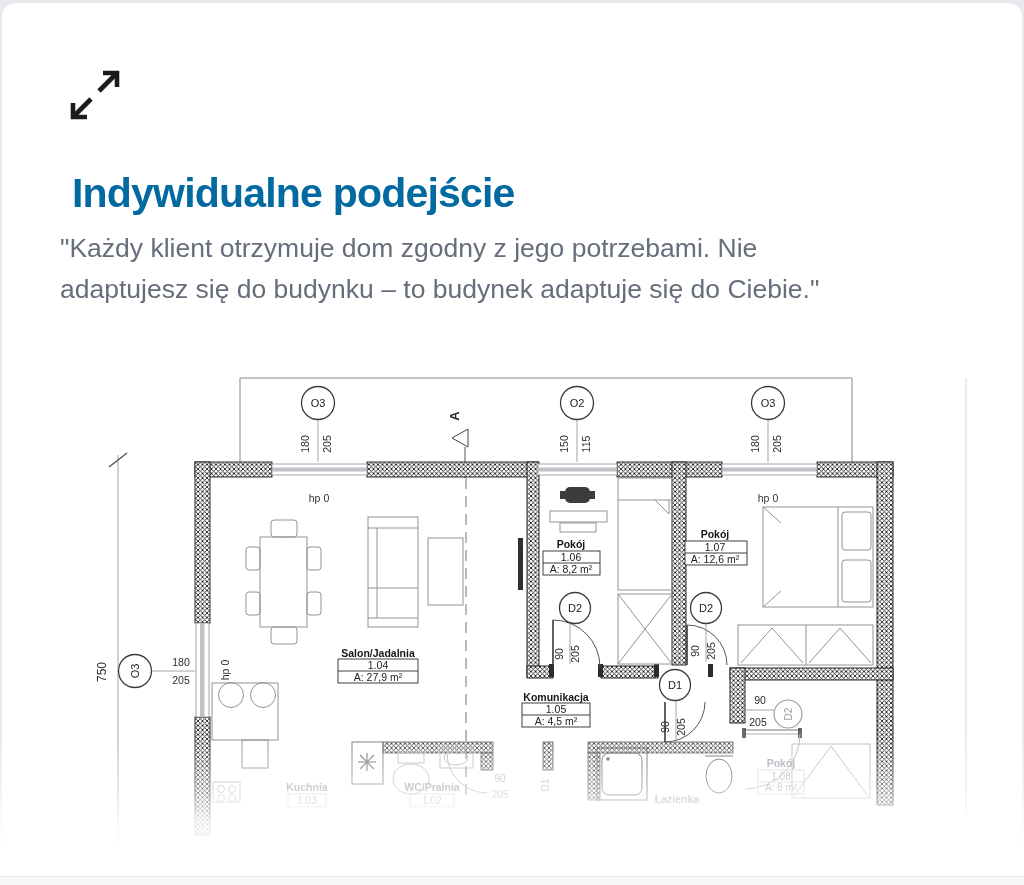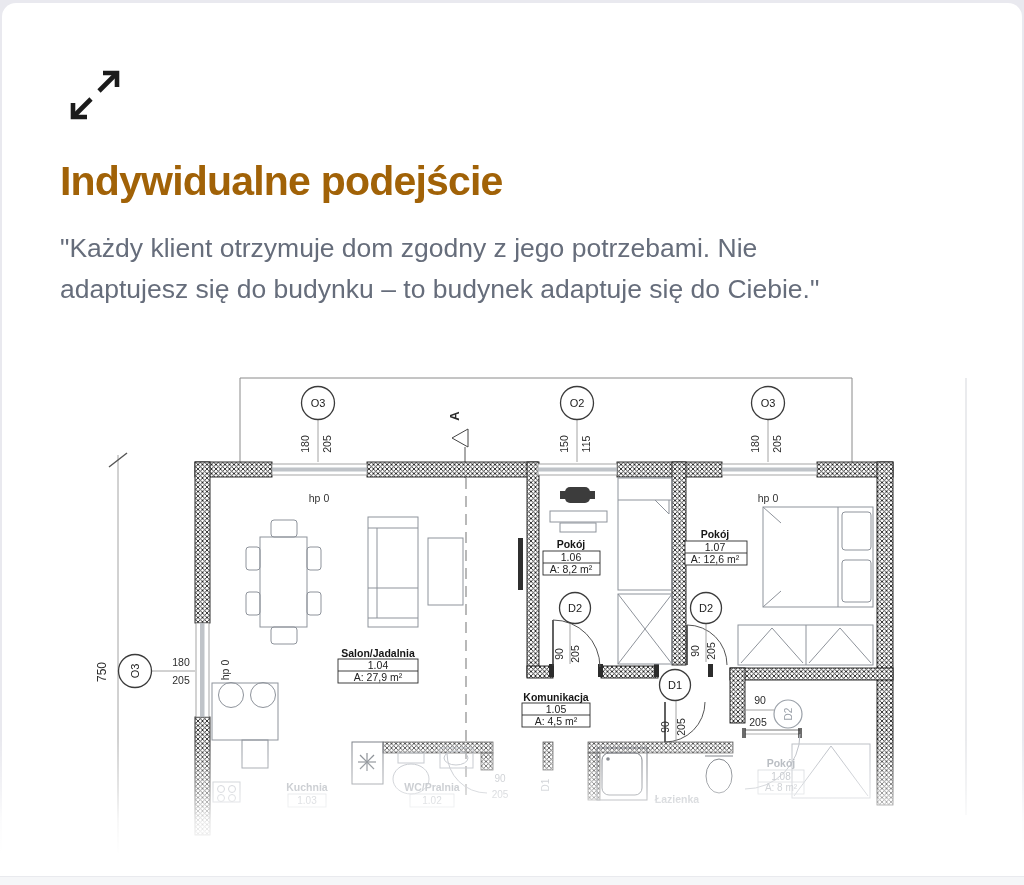--- a/index.html
+++ b/index.html
@@ -11,22 +11,22 @@
   .card{
     position:absolute;top:3px;left:2px;right:2px;height:873px;
     background:#ffffff;border-radius:14px 14px 0 0;
   }
   .bottom-band{
     position:absolute;top:876px;left:0;width:1024px;height:9px;
     background:#f5f6f8;border-top:1px solid #e9eaee;
   }
   .hero-icon{position:absolute;left:60px;top:60px;width:70px;height:70px;}
   .page-title{
-    position:absolute;left:60px;top:158px;margin:0;
-    font-size:41px;font-weight:bold;letter-spacing:-0.8px;color:#a16207;
+    position:absolute;left:60px;top:158px;margin:12px;
+    font-size:41px;font-weight:bold;letter-spacing:-0.8px;color:#0369a1;
   }
   .quote{
     position:absolute;left:60px;top:228px;margin:0;max-width:828px;
     font-size:26.5px;line-height:1.55;color:#666d7b;font-weight:400;
   }
   .plan-wrap{position:absolute;left:0;top:370px;width:836px;height:515px;}
   .plan-wrap svg text{font-family:"Liberation Sans","DejaVu Sans",sans-serif;}
   .fade{
     position:absolute;left:0;top:738px;width:1024px;height:138px;z-index:5;
     background:linear-gradient(180deg,rgba(255,255,255,0) 0%,rgba(255,255,255,0.45) 37%,

